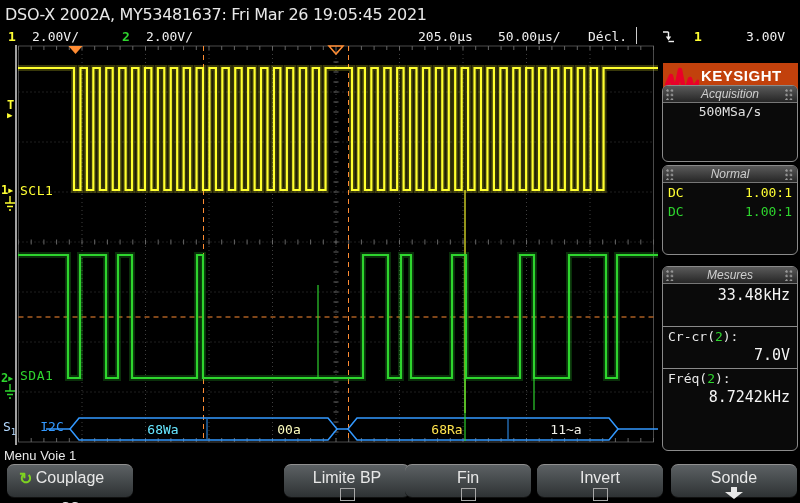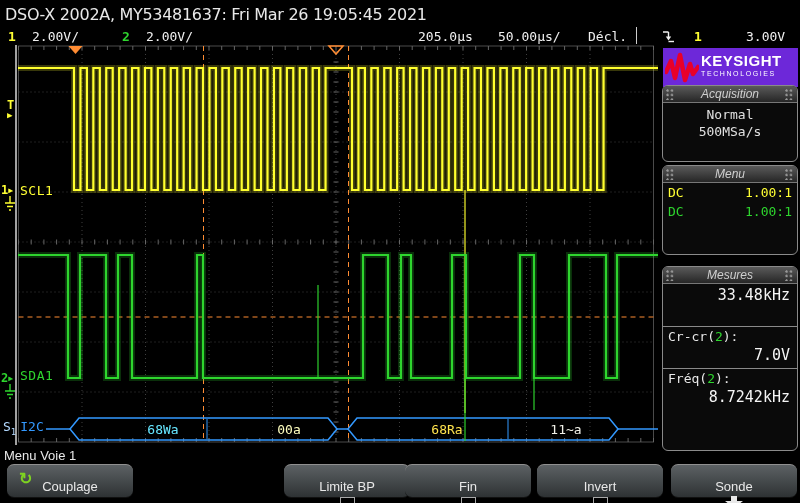--- a/index.html
+++ b/index.html
@@ -17,21 +17,21 @@
   .scope{position:absolute;left:0;top:45px;width:660px;height:400px;background:#000;}
   .ovl{position:absolute;white-space:pre;}
   .chmark{font-size:12px;font-weight:bold;}
   .chmark .arr{font-size:8px;vertical-align:1px;}
   .wavelabel{font-size:13px;letter-spacing:0.5px;}
   .buslabel-s{color:#b3d9ff;font-size:13px;}
   .buslabel-s sub{font-size:9px;}
   .buslabel-name{color:#3399ff;font-size:13px;}
   
   .sidebar{position:absolute;left:661px;top:45px;width:139px;height:403px;background:#000;}
-  .logo-box{position:absolute;left:2px;top:3px;width:135px;height:39px;background:#6d28d9;}
+  .logo-box{position:absolute;left:2px;top:18px;width:135px;height:39px;background:#c2410c;}
   .logo-text{position:absolute;left:38px;top:5px;color:#fff;font-family:"Liberation Sans",sans-serif;}
   .logo-text .k1{font-size:15px;font-weight:bold;letter-spacing:0.5px;display:block;line-height:16px;}
   .logo-text .k2{font-size:7px;letter-spacing:1.6px;display:block;line-height:9px;}
   .panel{position:absolute;left:1px;width:136px;border:1px solid #8a8a8a;border-radius:6px;
          background:#0a0a0a;box-sizing:border-box;}
   .panel-header{position:relative;height:16px;background:linear-gradient(#5a5a5a,#262626);
                 border-radius:5px 5px 0 0;color:#cfcfcf;font-size:12px;text-align:center;
                 line-height:16px;font-family:"Liberation Sans",sans-serif;border-bottom:1px solid #777;font-style:italic;}
   .grip{position:absolute;top:3px;width:9px;height:11px;
         background-image:radial-gradient(circle at 1.5px 1.5px,#9a9a9a 1px,transparent 1.4px);
@@ -43,21 +43,21 @@
   .m-row + .m-row{border-top:1px solid #8a8a8a;}
   .m-label{font-size:13px;color:#e8e8e8;line-height:17px;}
   .m-value{font-size:15px;color:#f5f5f5;text-align:right;line-height:20px;padding-right:2px;}
   
   .menulabel{position:absolute;left:4px;top:448px;color:#e8e8e8;font-size:13px;
              font-family:"Liberation Sans",sans-serif;}
   .softkey{position:absolute;top:464px;width:126px;height:34px;border-radius:7px;
            background:linear-gradient(#5c6164,#2e3234);border-top:1px solid #909090;
            border-bottom:1px solid #111;box-sizing:border-box;color:#e8e8e8;
            font-family:"Liberation Sans",sans-serif;text-align:center;cursor:pointer;}
-  .sk-line1{font-size:13px;line-height:16px;margin-top:14px;}
+  .sk-line1{font-size:16px;line-height:16px;margin-top:5px;}
   .sk-line2{font-size:13px;line-height:14px;margin-top:14px;}
   .checkbox{width:13px;height:11px;border:1px solid #a8a8a8;margin:2px auto 0 auto;}
   .cycle-icon{position:absolute;left:12px;top:6px;color:#7ed321;font-size:16px;font-weight:bold;line-height:16px;}
   .sonde-arrow{margin-top:1px;}
 </style>
 </head>
 <body>
 
 <div id="screen">
 
@@ -327,48 +327,47 @@
 
     <div class="ovl chmark ch1c" style="left:7px;top:53px">T</div>
     <div class="ovl ch1c" style="left:7px;top:65px;font-size:9px">▶</div>
 
     <div class="ovl chmark ch2c" style="left:1px;top:326px"><span>2</span><span class="arr">▶</span></div>
     <svg class="ovl" style="left:4px;top:339px" width="12" height="17">
       <path d="M6,0 V7 M1,7 H11 M3,10.5 H9 M5,14 H7" stroke="#2ed52e" stroke-width="1.4" fill="none"></path>
     </svg>
     <div class="ovl wavelabel ch2c" style="left:20px;top:323px">SDA1</div>
 
-    <div class="ovl" style="left:3px;top:371px"><span class="buslabel-s"><span>S</span><sub>1</sub></span><span class="buslabel-name" style="margin-left:4px">I2C</span></div>
+    <div class="ovl" style="left:3px;top:371px"><span class="buslabel-s"><span>S</span><sub>1</sub></span><span class="buslabel-name" style="margin-left:24px">I2C</span></div>
   </div>
 
   <div class="sidebar">
     <div class="logo-box">
       <svg width="34" height="32" style="position:absolute;left:2px;top:4px">
         <polyline points="1,20 6,9 10,26 15,3 20,28 25,12 28,22 33,15" fill="none" stroke="#e90029" stroke-width="4.5" stroke-linejoin="round" stroke-linecap="round"></polyline>
       </svg>
       <div class="logo-text">
         <span class="k1">KEYSIGHT</span>
         <span class="k2">TECHNOLOGIES</span>
       </div>
     </div>
 
     <div class="panel" style="top:40px;height:77px">
       <div class="panel-header">
         <span class="grip gl"></span>
         <span>Acquisition</span>
         <span class="grip gr"></span>
       </div>
-      <div class="acq-line" style="margin-top:3px">Normal</div>
       <div class="acq-line">500MSa/s</div>
     </div>
 
     <div class="panel" style="top:120px;height:90px">
       <div class="panel-header">
         <span class="grip gl"></span>
-        <span>Menu</span>
+        <span>Normal</span>
         <span class="grip gr"></span>
       </div>
       <div class="voies-row ch1c">
         <span>DC</span>
         <span>1.00:1</span>
       </div>
       <div class="voies-row ch2c">
         <span>DC</span>
         <span>1.00:1</span>
       </div>

